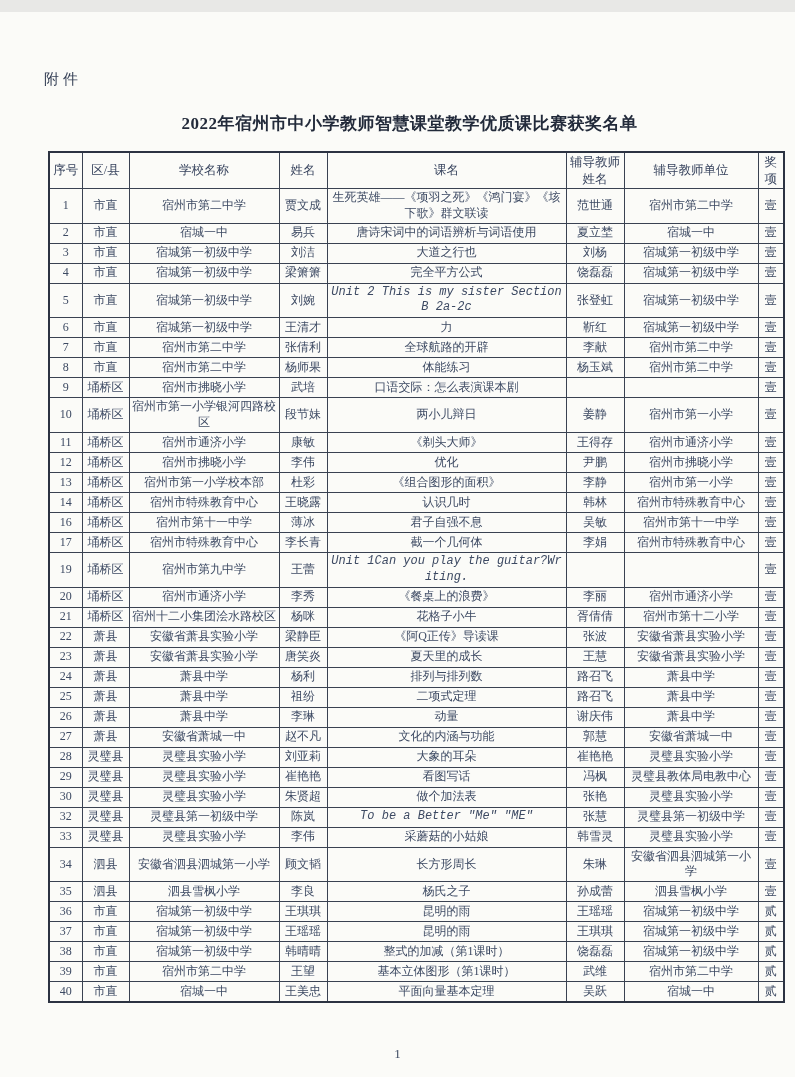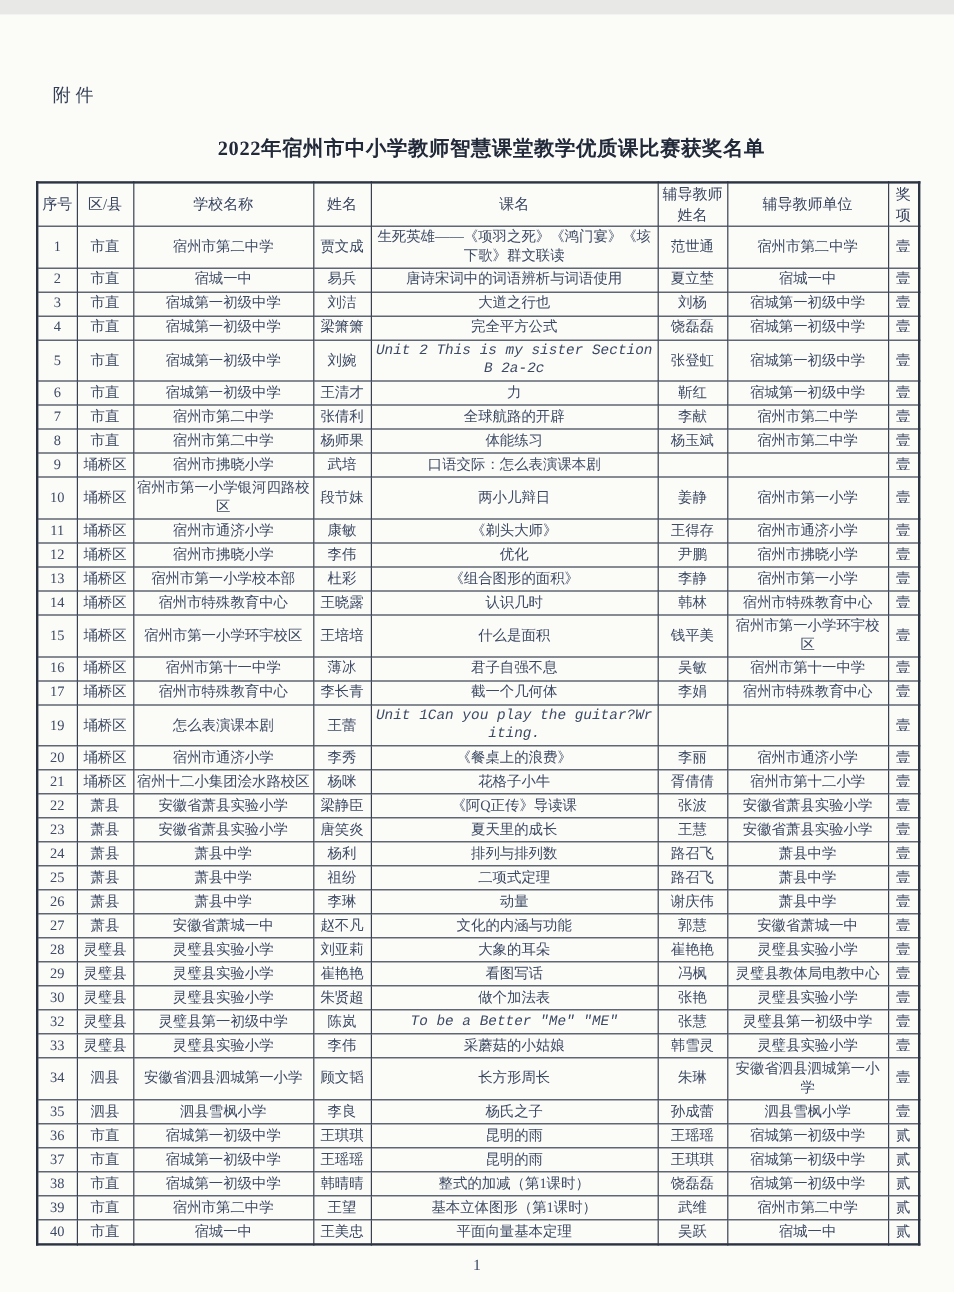--- a/index.html
+++ b/index.html
@@ -33,21 +33,21 @@
     text-align: center;
     font-size: 17px;
     font-weight: bold;
     color: #222a3a;
     letter-spacing: 0.5px;
     padding-left: 12px;
   }
   .table-wrap {
     position: absolute;
     top: 139px;
-    left: 30px;
+    left: 48px;
     border-radius: 17px;
   }
   table.awards {
     border-collapse: collapse;
     table-layout: fixed;
     width: 735px;
     border: 2px solid #2c3342;
   }
   table.awards th,
   table.awards td {
@@ -254,30 +254,20 @@
             <td>14</td>
             <td>埇桥区</td>
             <td>宿州市特殊教育中心</td>
             <td>王晓露</td>
             <td>认识几时</td>
             <td>韩林</td>
             <td>宿州市特殊教育中心</td>
             <td>壹</td>
           </tr>
           <tr>
-            <td>15</td>
-            <td>埇桥区</td>
-            <td>宿州市第一小学环宇校区</td>
-            <td>王培培</td>
-            <td>什么是面积</td>
-            <td>钱平美</td>
-            <td>宿州市第一小学环宇校区</td>
-            <td>壹</td>
-          </tr>
-          <tr>
             <td>16</td>
             <td>埇桥区</td>
             <td>宿州市第十一中学</td>
             <td>薄冰</td>
             <td>君子自强不息</td>
             <td>吴敏</td>
             <td>宿州市第十一中学</td>
             <td>壹</td>
           </tr>
           <tr>
@@ -286,21 +276,21 @@
             <td>宿州市特殊教育中心</td>
             <td>李长青</td>
             <td>截一个几何体</td>
             <td>李娟</td>
             <td>宿州市特殊教育中心</td>
             <td>壹</td>
           </tr>
           <tr>
             <td>19</td>
             <td>埇桥区</td>
-            <td>怎么表演课本剧</td>
+            <td>宿州市第九中学</td>
             <td>王蕾</td>
             <td class="latin">Unit 1Can you play the guitar?Writing.</td>
             <td></td>
             <td></td>
             <td>壹</td>
           </tr>
           <tr>
             <td>20</td>
             <td>埇桥区</td>
             <td>宿州市通济小学</td>

